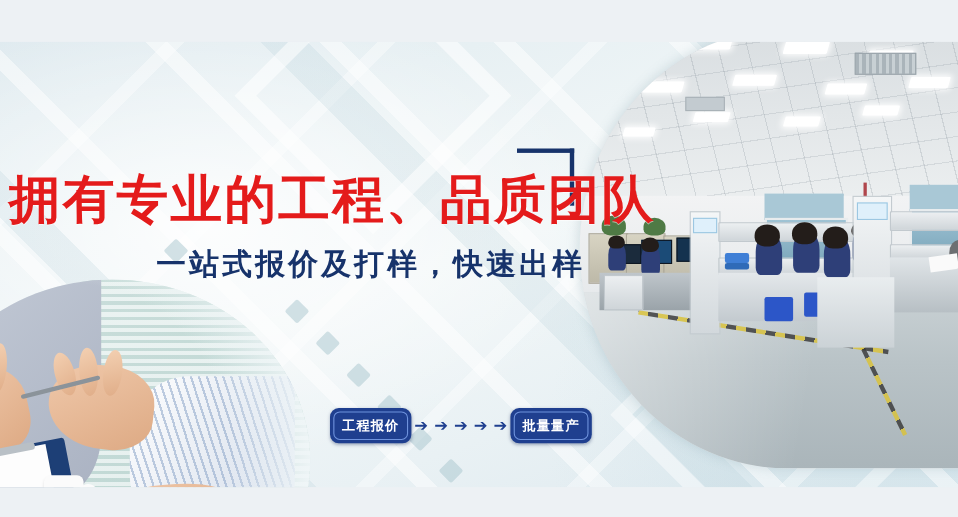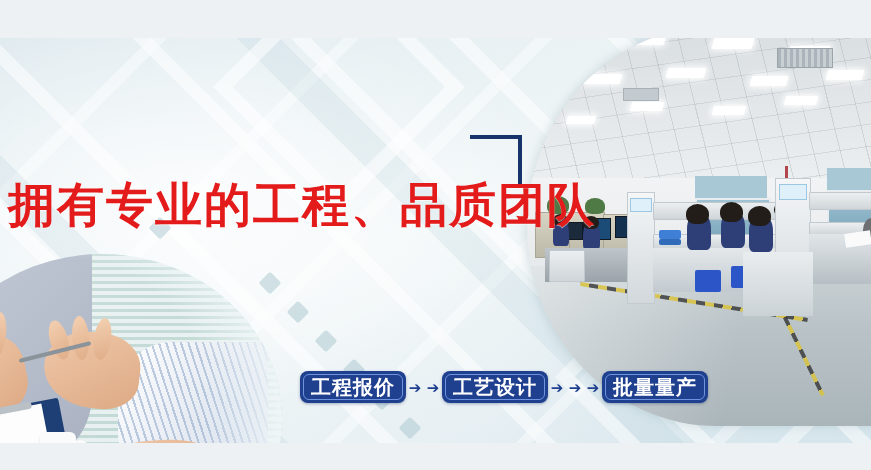--- a/index.html
+++ b/index.html
@@ -125,21 +125,20 @@
   
   .pl-fade{position:absolute;inset:0;
     background:radial-gradient(circle at 38% 46%, rgba(255,255,255,0) 52%, rgba(240,246,248,.92) 78%, rgba(237,243,246,1) 100%);}
 
   
   .headline{
     position:absolute;left:8px;top:118px;
     font-size:47px;font-weight:bold;letter-spacing:2px;
     color:#e41b1b;white-space:nowrap;line-height:1.05;
     text-shadow:0 1px 0 rgba(255,255,255,.55);
-    margin-top:24px;
   }
   .subheadline{
     position:absolute;left:142px;top:184px;
     font-size:27px;font-weight:bold;letter-spacing:3px;
     color:#17336b;white-space:nowrap;
   }
   .corner-bracket{
     position:absolute;left:470px;top:97px;width:48px;height:48px;
     border-top:4px solid #17336b;border-right:4px solid #17336b;
   }
@@ -153,21 +152,21 @@
     position:relative;height:32px;padding:0 11px;
     display:flex;align-items:center;justify-content:center;
     background:#1f3f8f;border-radius:8px;
     box-shadow:0 1px 3px rgba(20,40,90,.35);
   }
   .badge::before{
     content:"";position:absolute;left:3px;top:3px;right:3px;bottom:3px;
     border:1px solid #6f93dd;border-radius:6px;pointer-events:none;
   }
   .badge span{
-    position:relative;color:#ffffff;font-size:20px;font-weight:bold;
+    position:relative;color:#ffffff;font-size:12px;font-weight:bold;
     letter-spacing:1px;white-space:nowrap;line-height:1;
   }
   .arrow{
     width:18px;display:flex;align-items:center;justify-content:center;
     color:#1f3f8f;font-size:15px;font-weight:bold;line-height:1;
   }
 </style>
 </head>
 <body>
 
@@ -307,30 +306,28 @@
       <div style="position:absolute;left:62px;top:152px;width:48px;height:7px;background:#b9c0c6;transform:rotate(-11deg);border-radius:3px;"></div>
 
       <div class="cup" style="left:118px;top:178px;width:36px;height:34px;"></div>
       <div class="cup-h" style="left:148px;top:186px;width:14px;height:16px;"></div>
 
       <div class="pl-fade"></div>
     </div>
 
     <div class="corner-bracket"></div>
     <div class="headline">拥有专业的工程、品质团队</div>
+    <div class="subheadline">一站式报价及打样，快速出样</div>
 
     <div class="flow" id="flow">
         <div class="badge">
           <span>工程报价</span>
         </div>
         <div class="arrow">➔</div>
         <div class="arrow">➔</div>
-        <div class="badge">
-          <span>工艺设计</span>
-        </div>
         <div class="arrow">➔</div>
         <div class="arrow">➔</div>
         <div class="arrow">➔</div>
         <div class="badge">
           <span>批量量产</span>
         </div>
       </div>
 
   </div>
 

